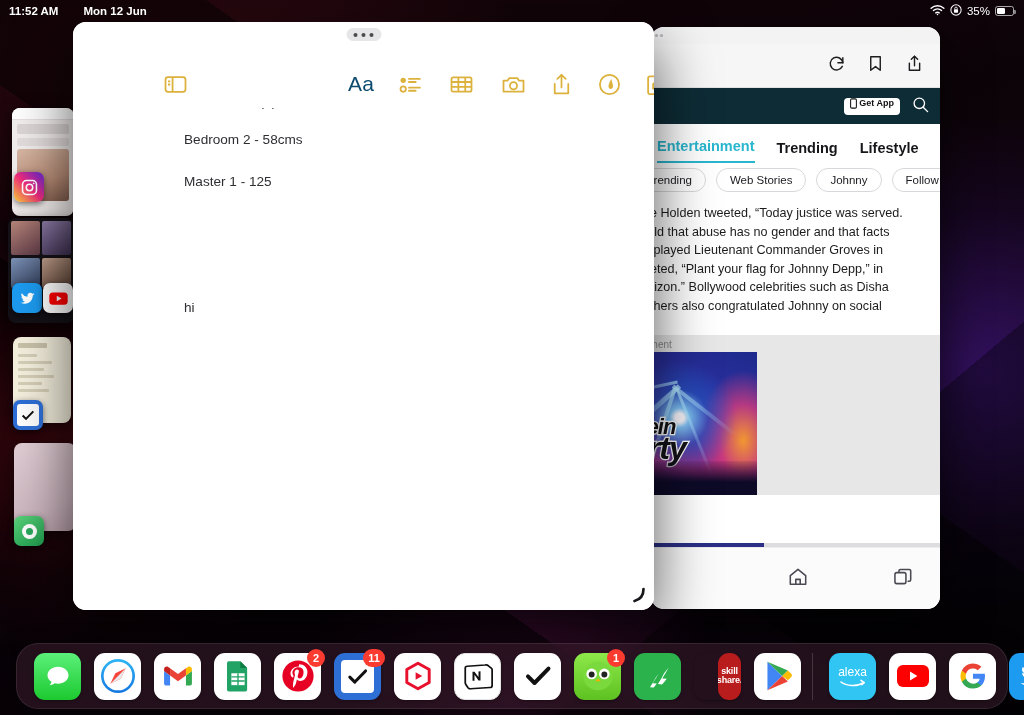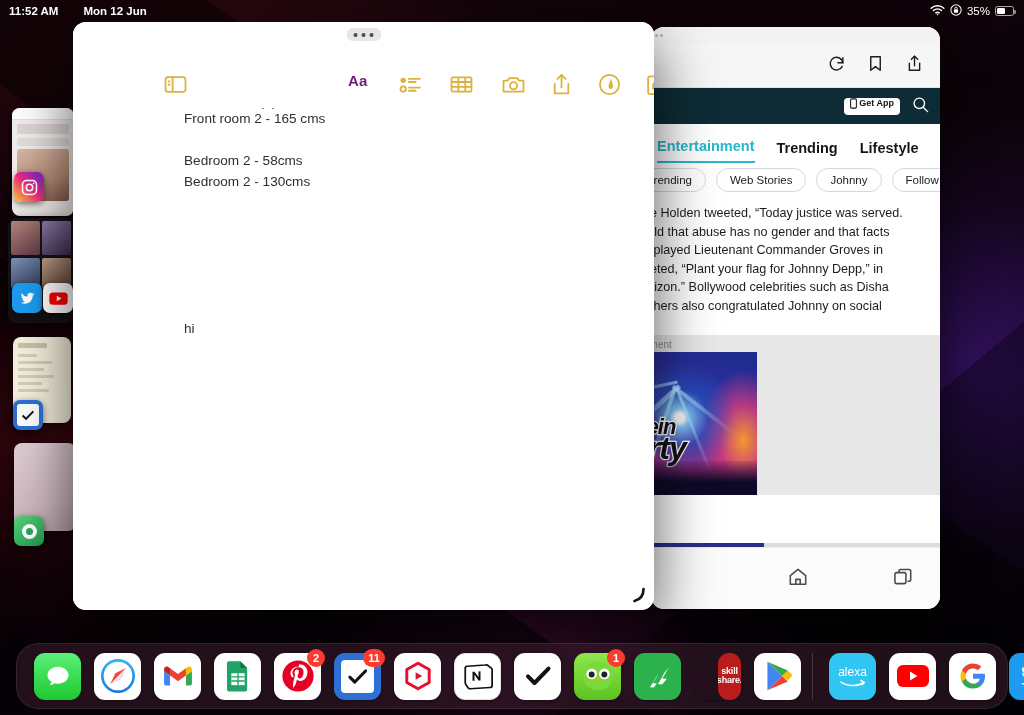--- a/index.html
+++ b/index.html
@@ -144,21 +144,21 @@
     width:35px;height:13px;border-radius:7px;background:#e6e6e8;
     display:flex;align-items:center;justify-content:center;gap:4px;
   }
   #multitask i{width:4px;height:4px;border-radius:50%;background:#4a4a4e;display:block;}
   #notes-toolbar{
     position:absolute;top:0;left:0;right:0;height:86px;background:#fff;
     display:flex;align-items:center;z-index:5;
   }
   .nt-ico{color:#dcb13c;width:25px;height:25px;display:block;}
   .nt-slot{ position:absolute; top:50px; display:flex; align-items:center; justify-content:center; }
-  #aa-label{ color:#701a75; font-size:15px; font-weight:700; letter-spacing:0.2px;}
+  #aa-label{ color:#0c4a6e; font-size:21px; font-weight:400; letter-spacing:0.2px;}
   #notes-body{
     position:absolute; top:86px; left:0; right:0; bottom:0;
     padding:0 0 0 111px; background:#fff; overflow:hidden;
   }
   #notes-body .line{
     font-size:13.6px; line-height:21px; color:#2f2f33; white-space:nowrap;
   }
   #clipped-line{
     position:absolute; top:-14px; left:111px;
     font-size:13.6px; color:#2f2f33; white-space:nowrap;
@@ -372,25 +372,24 @@
           <path d="M7.6 7.2V5.4a1.6 1.6 0 0 1 1.6-1.6h9.6a1.6 1.6 0 0 1 1.6 1.6v9.6a1.6 1.6 0 0 1-1.6 1.6h-1.8"></path>
       </svg>
     </span>
   </div>
 </div>
 
 <div id="notes">
 
   <div id="notes-body">
     <div id="clipped-line">Front Room (1) - 43 cms</div>
-    <div class="line">Front room 2 - 165 cms</div>
     <div class="line blank"></div>
     <div class="line">Bedroom 2 - 58cms</div>
-    <div class="line">Bedroom 2 - 130cms</div>
     <div class="line blank"></div>
+    <div class="line">Master 1 - 125</div>
     <div class="line blank"></div>
     <div class="line blank"></div>
     <div class="line blank"></div>
     <div class="line blank"></div>
     <div class="line blank"></div>
     <div class="line">hi</div>
   </div>
 
   <div id="notes-toolbar">
     <div id="multitask">

